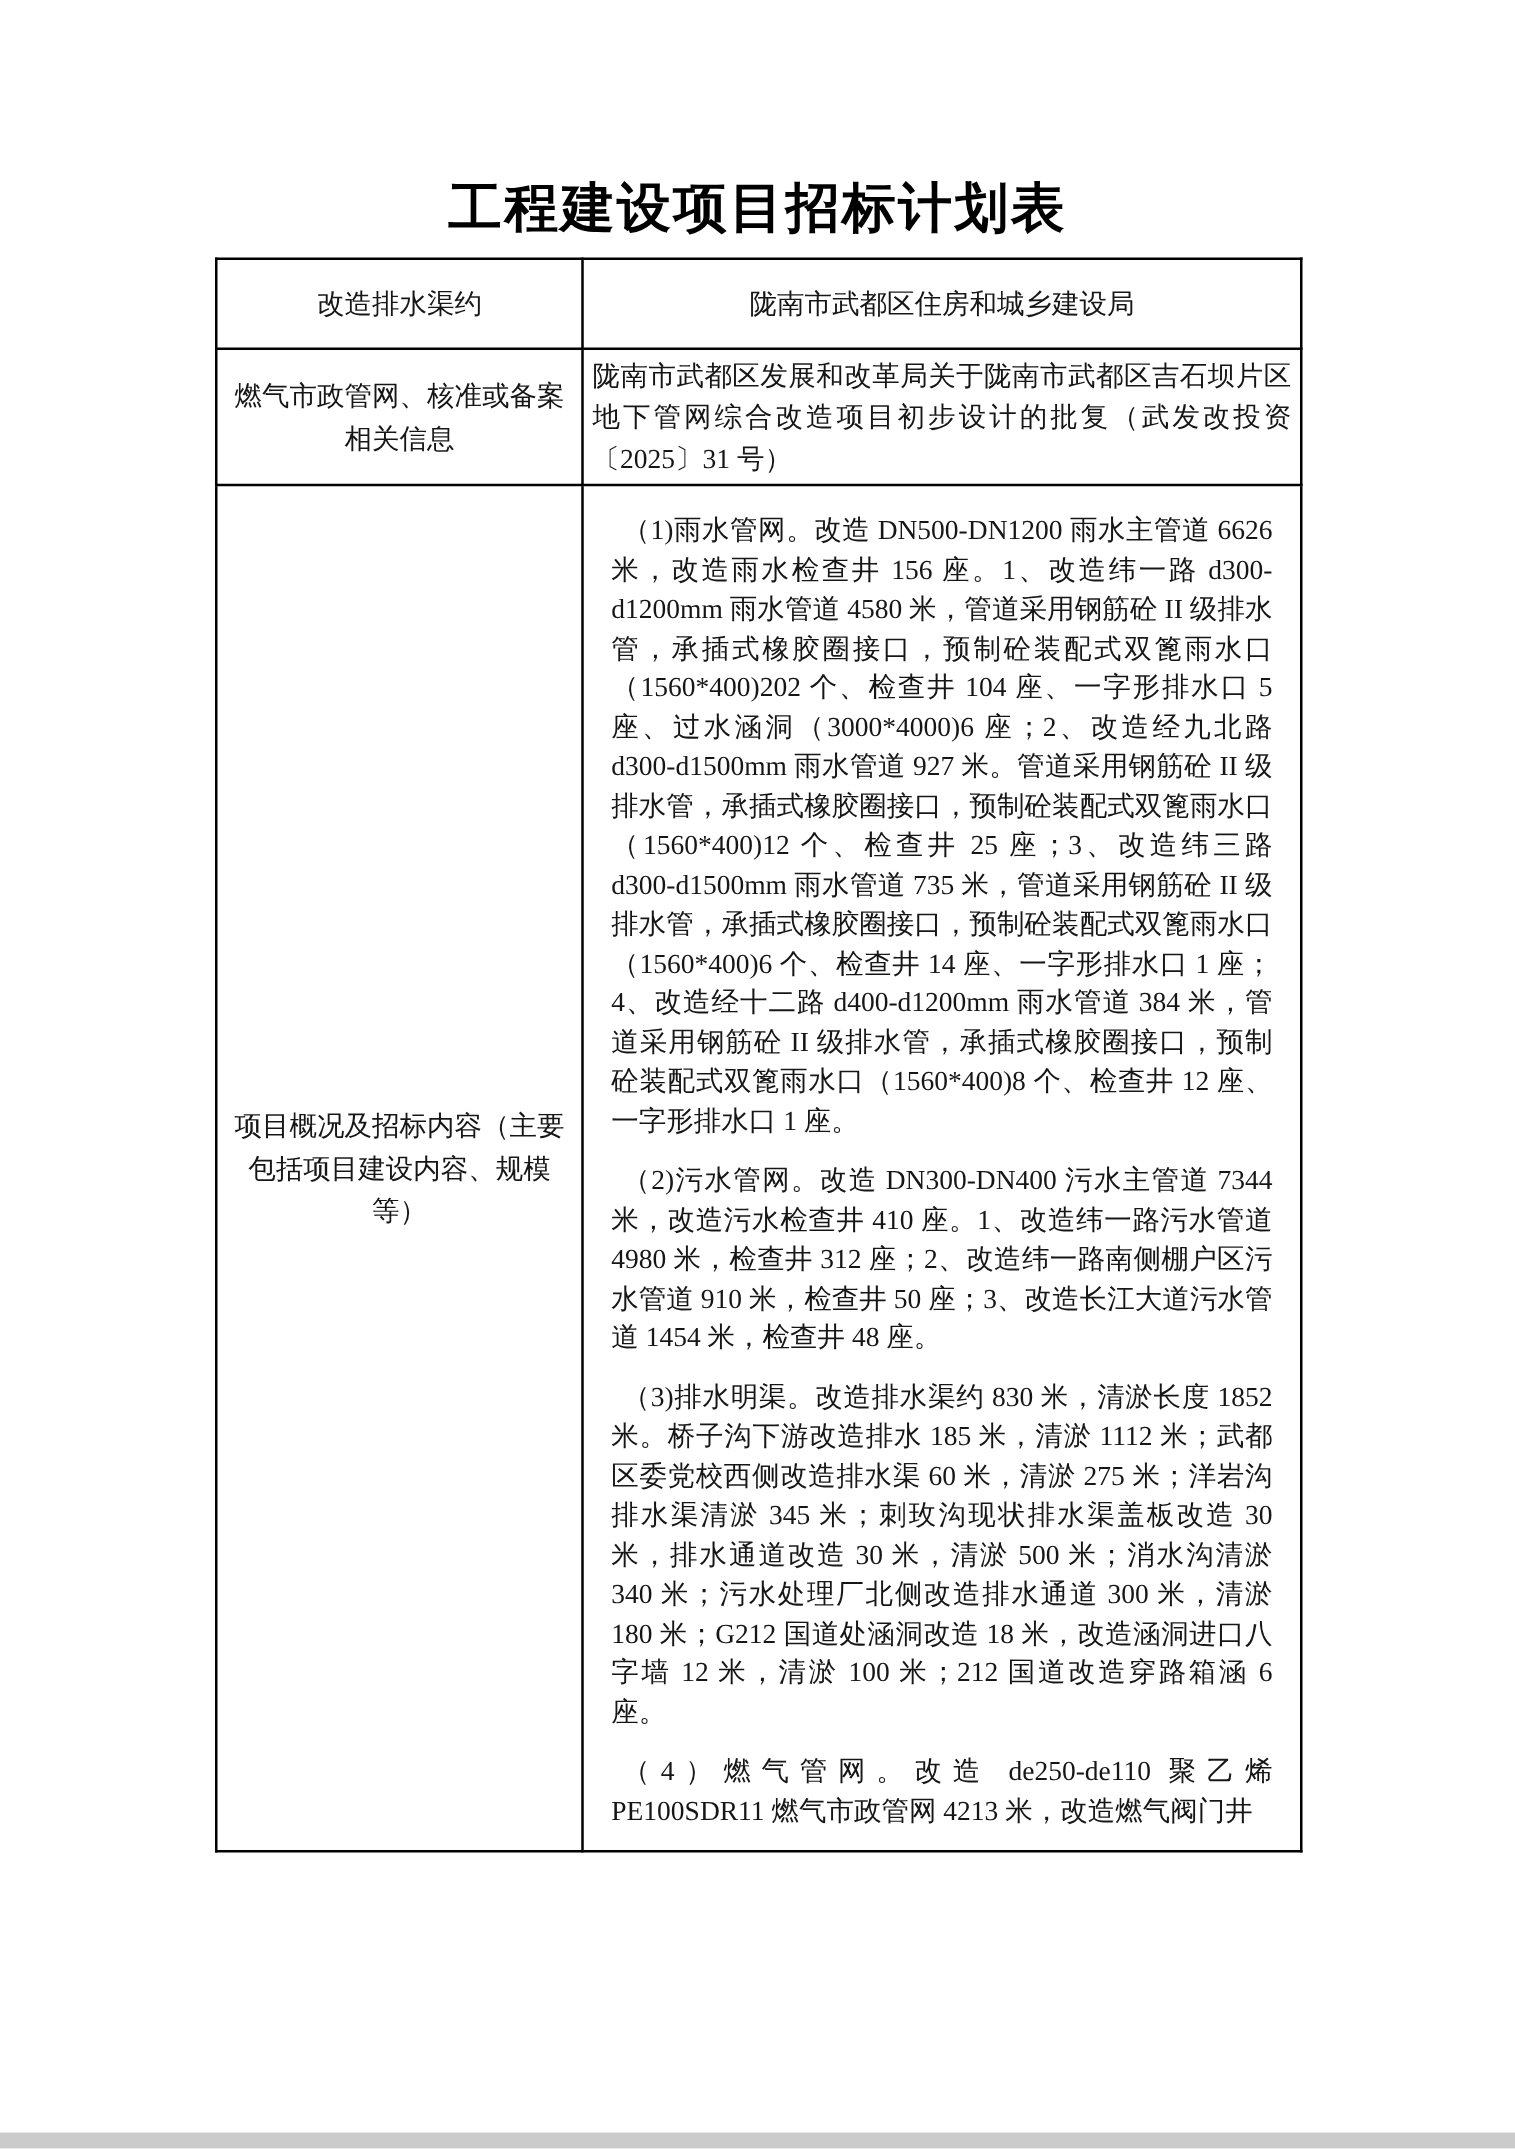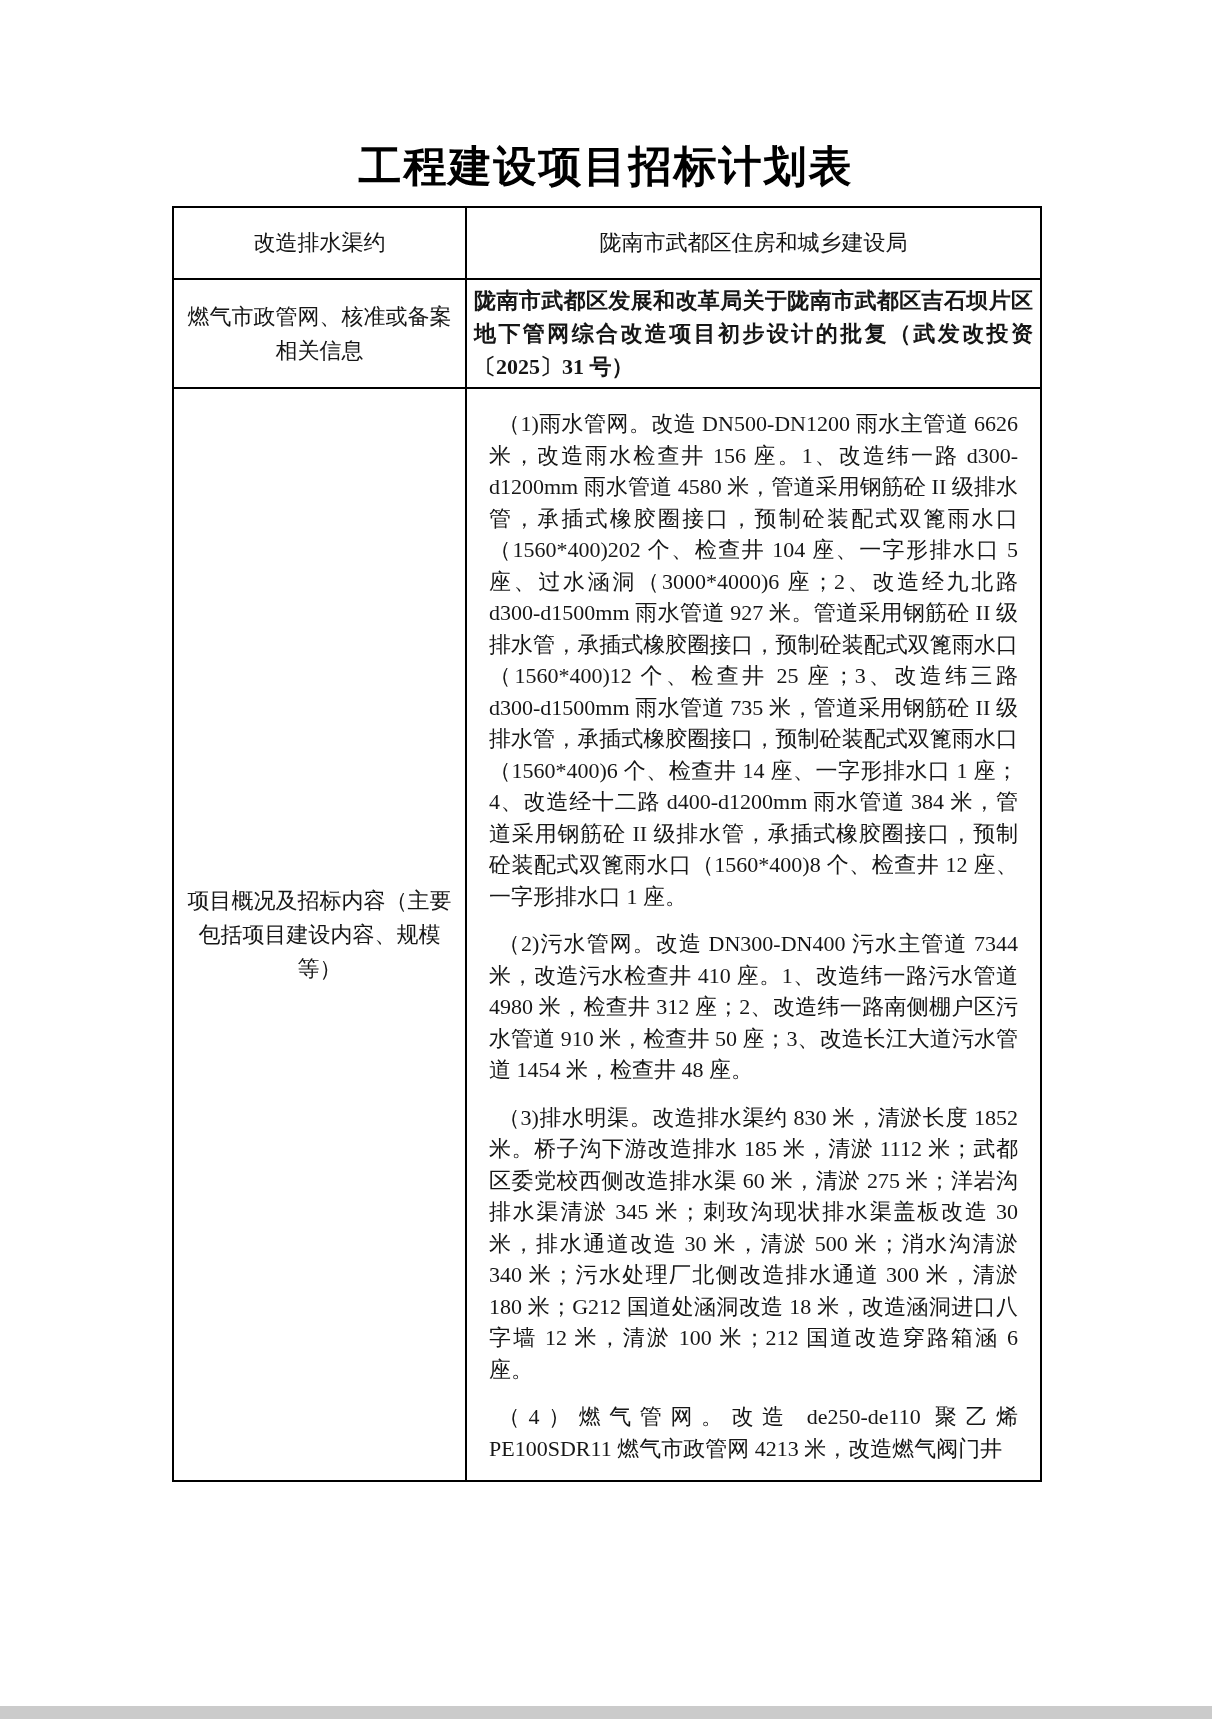--- a/index.html
+++ b/index.html
@@ -53,21 +53,20 @@
     text-align: center;
     vertical-align: middle;
     padding: 4px 8px;
     line-height: 32px;
   }
   td.cell-value-just {
     text-align: justify;
     vertical-align: middle;
     padding: 4px 7px;
     line-height: 33px;
-    font-weight: bold;
   }
   td.cell-content {
     vertical-align: top;
     padding: 3px 6px 0 6px;
     line-height: 31.5px;
     font-size: 21.5px;
     text-align: justify;
   }
   td.cell-content p {
     margin: 16px;

